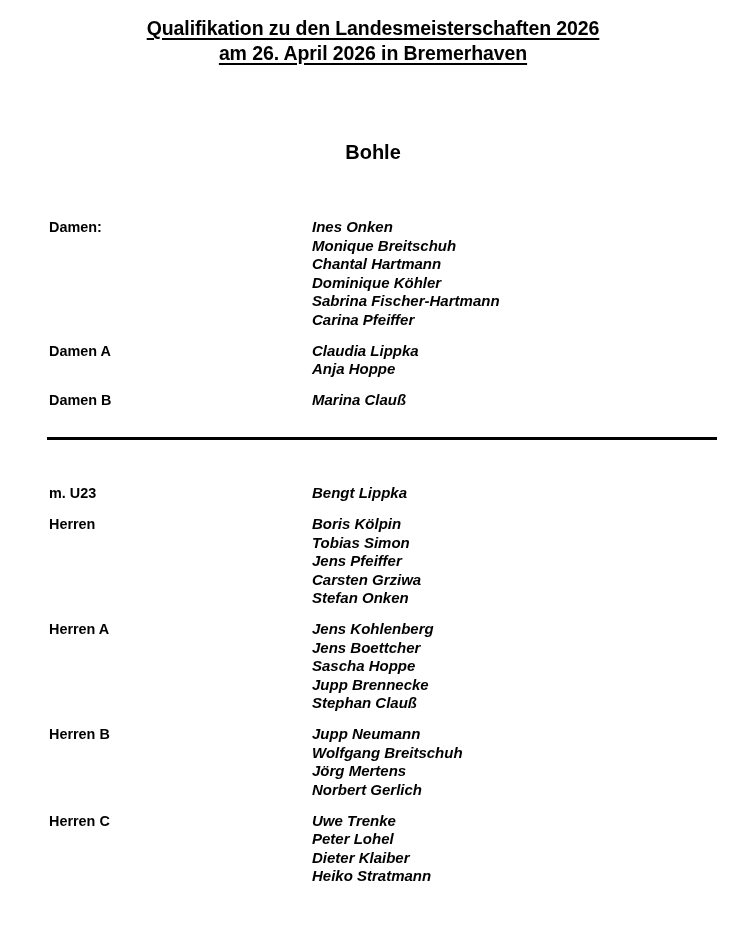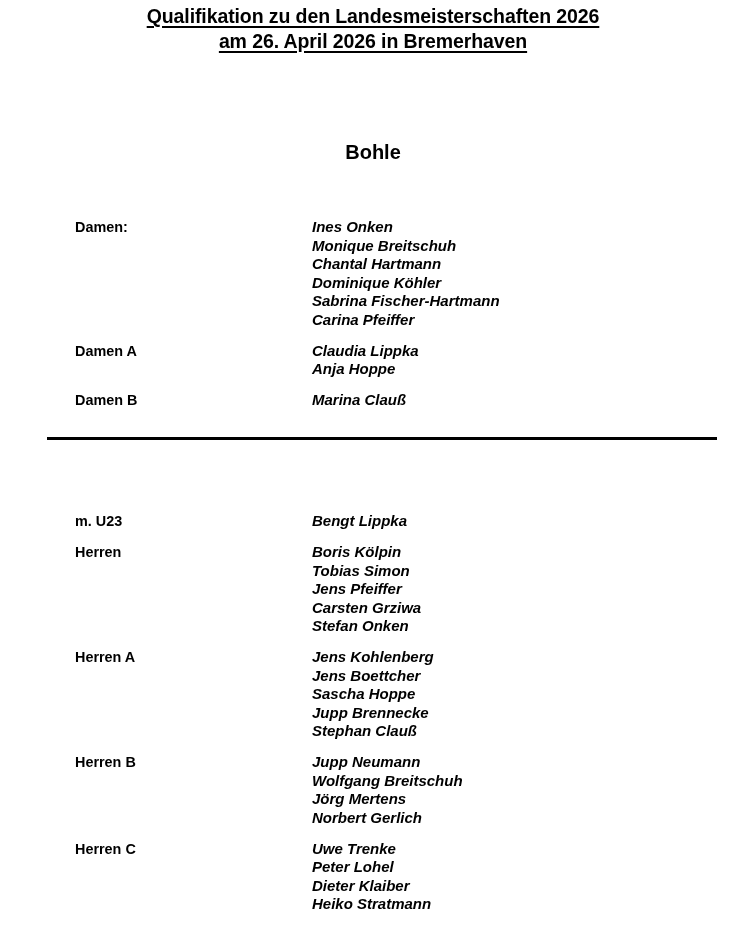--- a/index.html
+++ b/index.html
@@ -21,21 +21,21 @@
   .page {
     position: relative;
     width: 746px;
     height: 950px;
     box-sizing: border-box;
   }
 
   
   .doc-title {
     margin: 0;
-    padding-top: 4px;
+    padding-top: 16px;
     text-align: center;
     font-size: 19.5px;
     font-weight: bold;
     line-height: 25px;
     letter-spacing: -0.1px;
   }
   .doc-title .tline {
     display: inline-block;
     text-decoration: underline;
     text-underline-offset: 3px;
@@ -67,21 +67,21 @@
     display: flex;
     align-items: flex-start;
   }
   .group + .group {
     margin-top: 12.5px;
   }
 
   .group-label {
     width: 312px;
     flex: 0 0 312px;
-    padding-left: 75px;
+    padding-left: 49px;
     box-sizing: border-box;
     font-size: 14.4px;
     font-weight: bold;
     line-height: 18.5px;
     white-space: nowrap;
   }
 
   .group-names {
     flex: 1 1 auto;
     font-size: 15px;
@@ -99,21 +99,20 @@
     width: 670px;
     height: 3px;
     background: #000000;
   }
 
   .block-men {
     position: absolute;
     left: 0;
     top: 484px;
     width: 594px;
-    margin-top: 28px;
   }
 </style>
 </head>
 <body>
 
 <div class="page">
 
   <h1 class="doc-title">
     <span class="tline">Qualifikation zu den Landesmeisterschaften 2026</span><br>
     <span class="tline">am 26. April 2026 in Bremerhaven</span>

